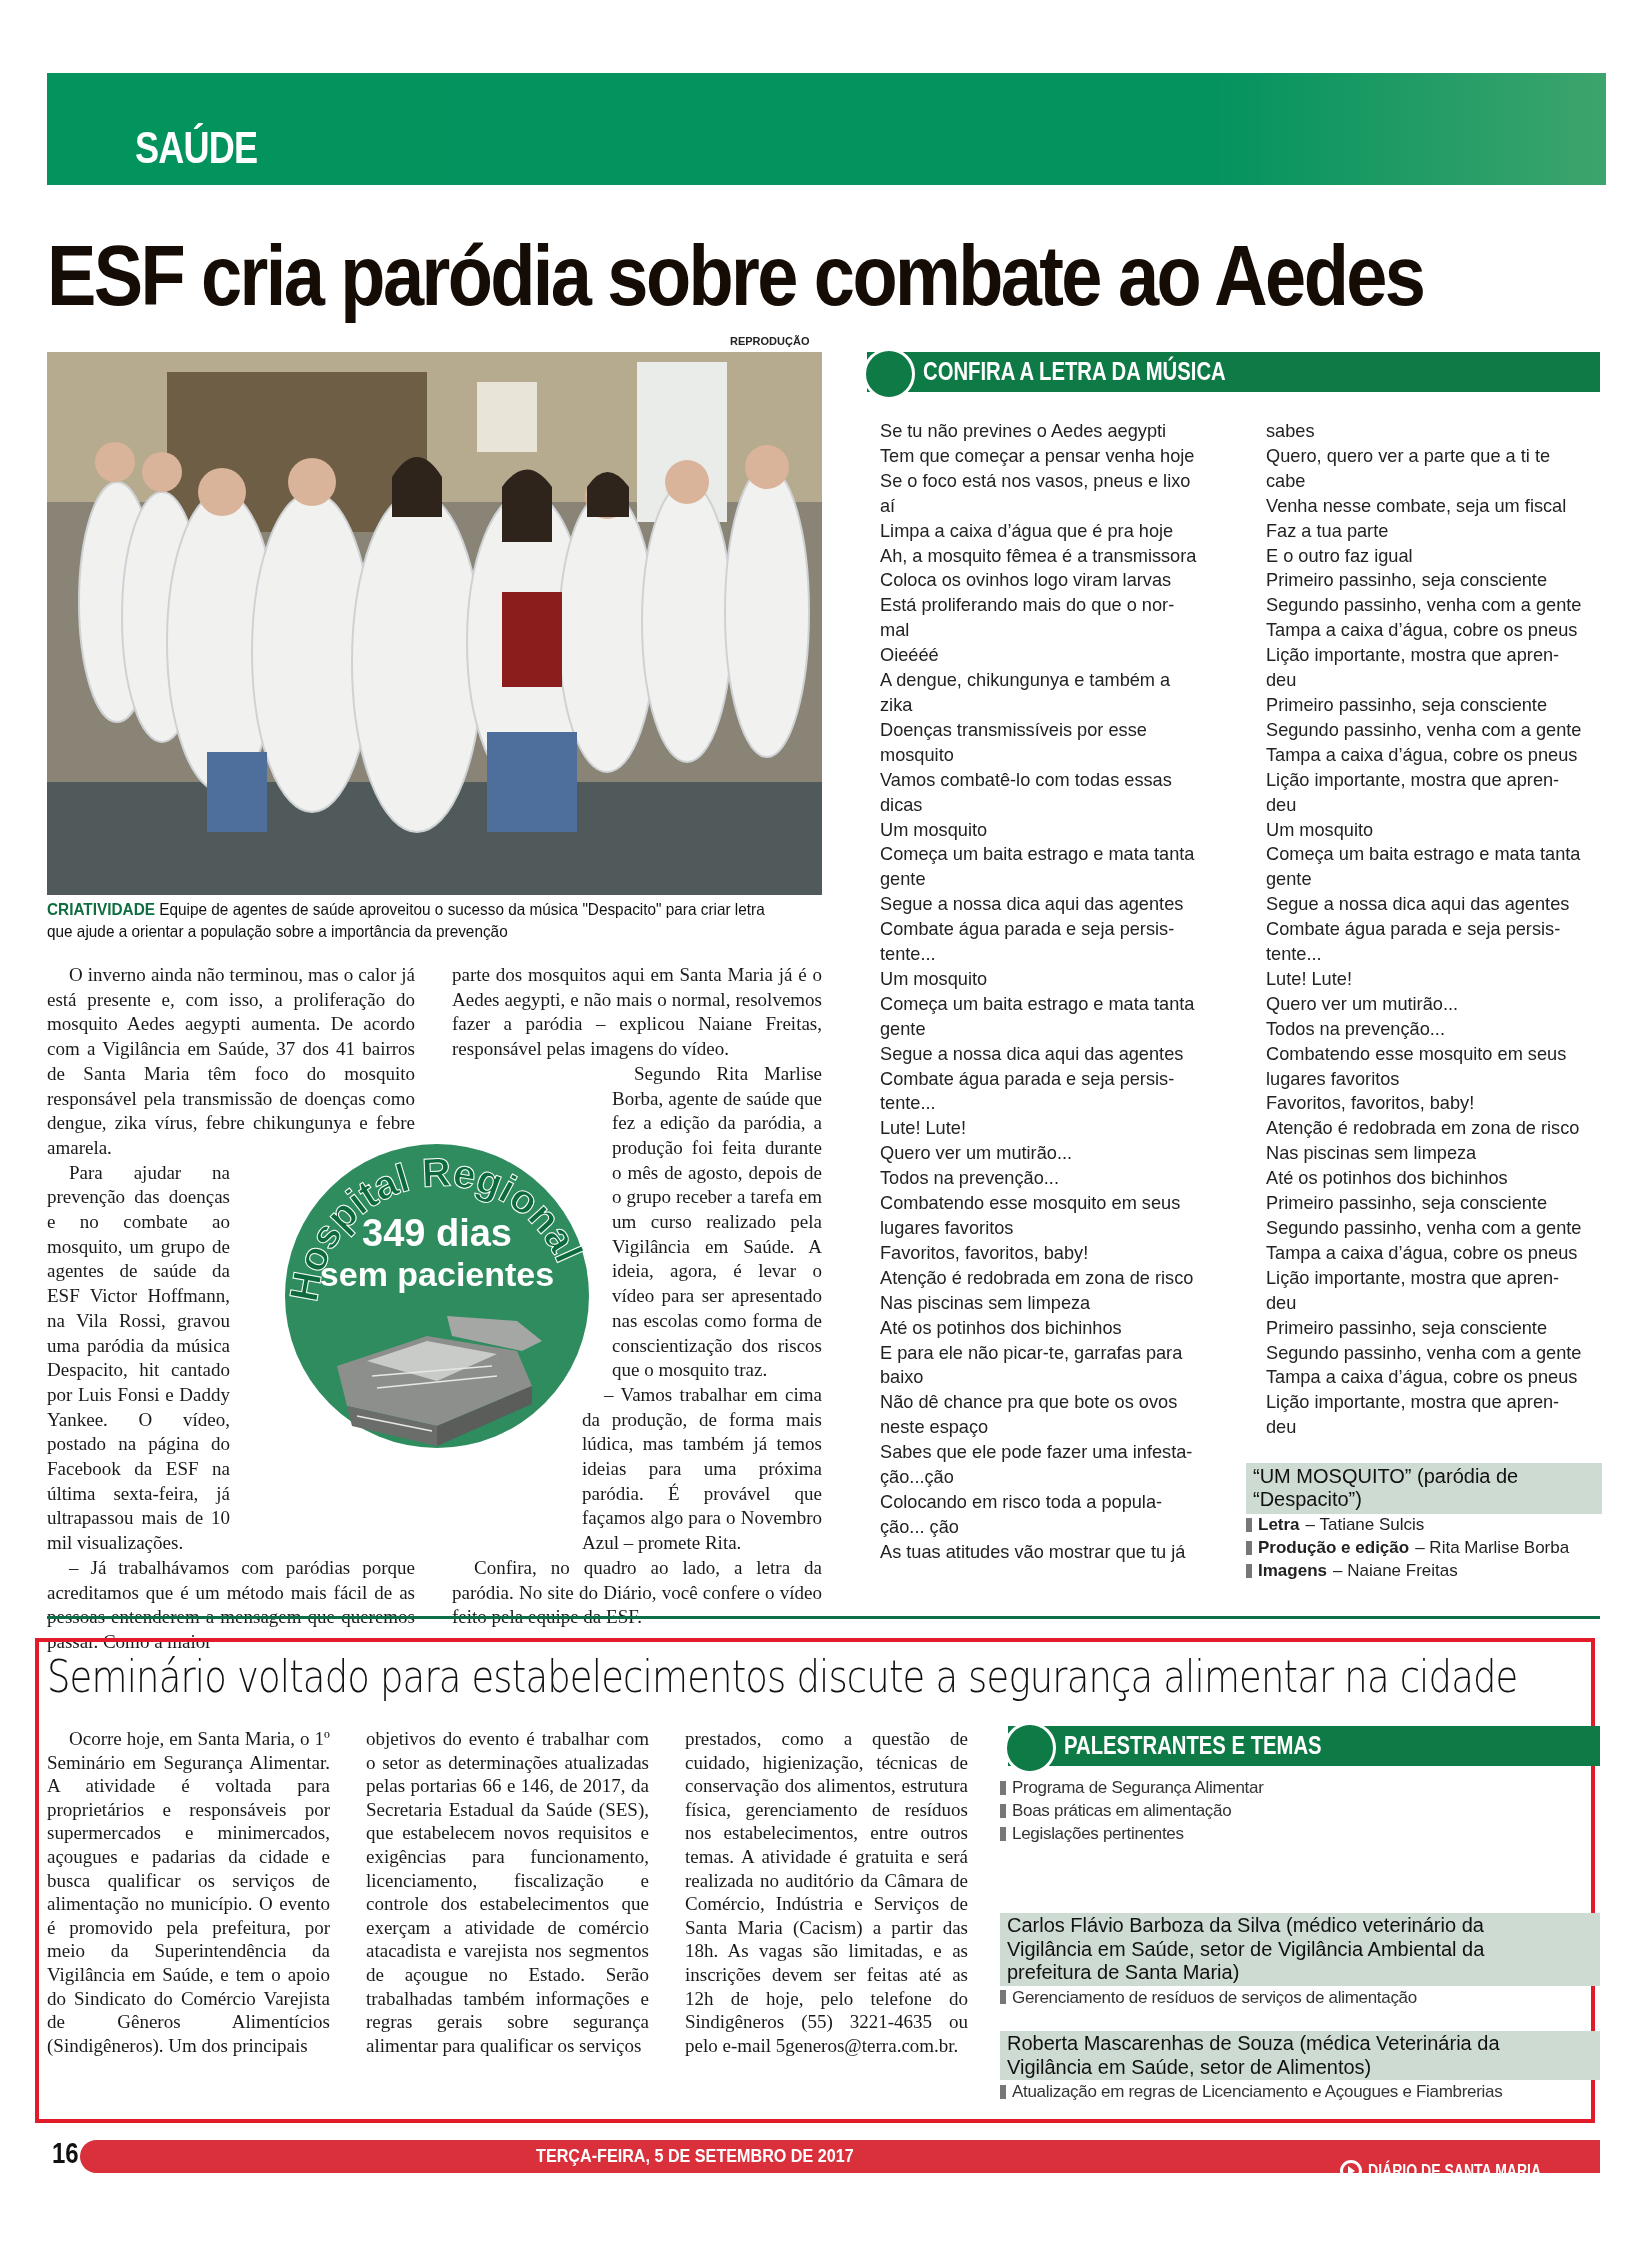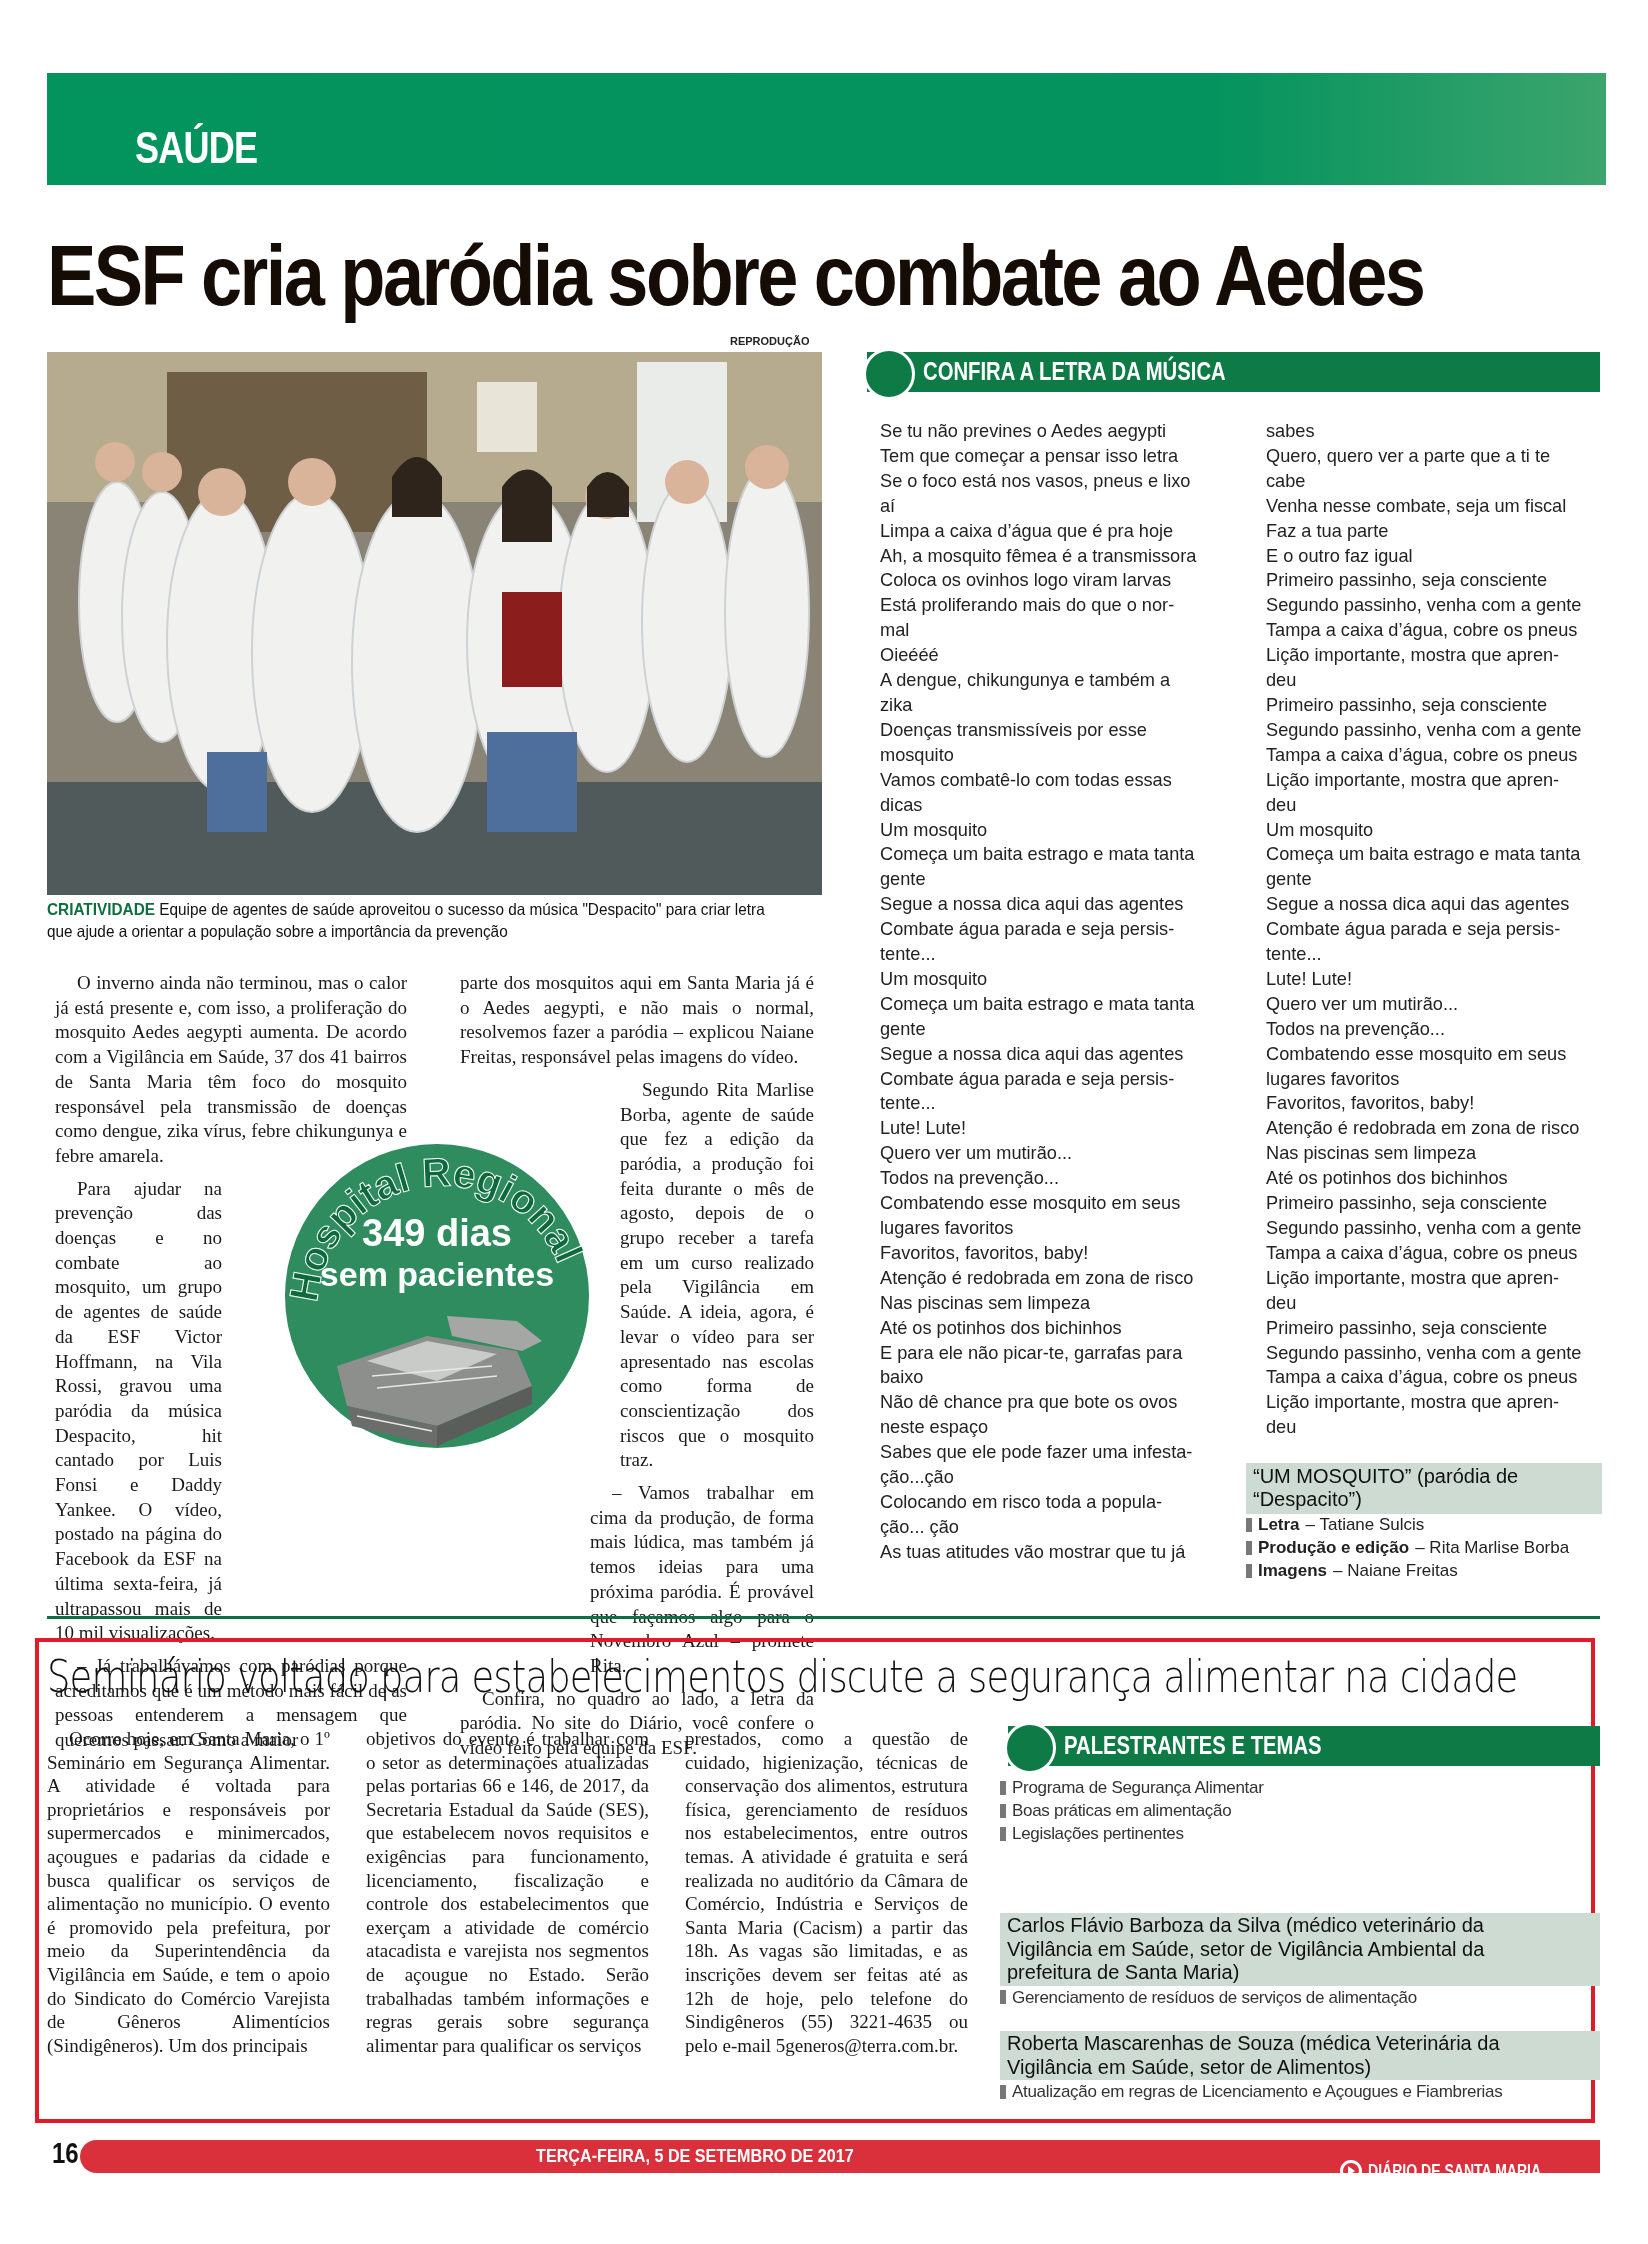--- a/index.html
+++ b/index.html
@@ -9,21 +9,21 @@
   .band { left:47px; top:73px; width:1553px; height:112px; background:linear-gradient(90deg,#03935d 0%,#04935e 75%,#3da46d 100%);padding-left:6px; }
   .band-label { left:88px; top:50px; color:#fff; font-family:"Liberation Sans", sans-serif; font-weight:700; font-size:44px; letter-spacing:-1px; transform:scaleX(0.82); transform-origin:left; }
   .headline { left:47px; top:226px; width:1560px; font-family:"Liberation Sans", sans-serif; font-weight:700; font-size:86px; letter-spacing:-3px; color:#150c05; white-space:nowrap; transform:scaleX(0.86); transform-origin:left; }
   .credit { left:730px; top:335px; font-family:"Liberation Sans", sans-serif; font-weight:700; font-size:11px; color:#222; }
   
   .photo { left:47px; top:352px; width:775px; height:543px; overflow:hidden; background:#7e7a70; }
   .caption { left:47px; top:898px; width:780px; font-family:"Liberation Sans", sans-serif; font-size:16.5px; line-height:22px; color:#111; transform:scaleX(0.93); transform-origin:left; }
   .caption .kicker { color:#0e6e3f; font-weight:700; }
   
   .col { font-size:19px; line-height:24.7px; text-align:justify; hyphens:auto; }
-  .col p { margin:8px; text-indent:22px; }
+  .col p { margin:0; text-indent:22px; }
   .col p.noind { text-indent:0; }
   .col1 { left:47px; top:963px; width:368px; }
   .col2 { left:452px; top:963px; width:370px; }
   
   .badge { left:277px; top:1126px; width:320px; height:330px; }
   
   .boxhead { height:40px; background:#0e7a46; }
   .boxhead .dot { position:absolute; left:-4px; top:-4px; width:46px; height:46px; border-radius:50%; background:#0e7a46; border:3px solid #fff; }
   .boxhead .txt { position:absolute; left:56px; top:4px; color:#fff; font-family:"Liberation Sans", sans-serif; font-weight:700; font-size:26px; transform:scaleX(0.78); transform-origin:left; white-space:nowrap; }
   .lyrics-head { left:867px; top:352px; width:733px; }
@@ -158,21 +158,21 @@
     </g>
   </svg>
 </div>
 
 <div class="abs boxhead lyrics-head">
   <span class="dot"></span>
   <span class="txt">CONFIRA A LETRA DA MÚSICA</span>
 </div>
 <div class="abs lyr lyr1" id="lyr1">
     <div>Se tu não prevines o Aedes aegypti</div>
-    <div>Tem que começar a pensar isso letra</div>
+    <div>Tem que começar a pensar venha hoje</div>
     <div>Se o foco está nos vasos, pneus e lixo</div>
     <div>aí</div>
     <div>Limpa a caixa d’água que é pra hoje</div>
     <div>Ah, a mosquito fêmea é a transmissora</div>
     <div>Coloca os ovinhos logo viram larvas</div>
     <div>Está proliferando mais do que o nor-</div>
     <div>mal</div>
     <div>Oieééé</div>
     <div>A dengue, chikungunya e também a</div>
     <div>zika</div>

